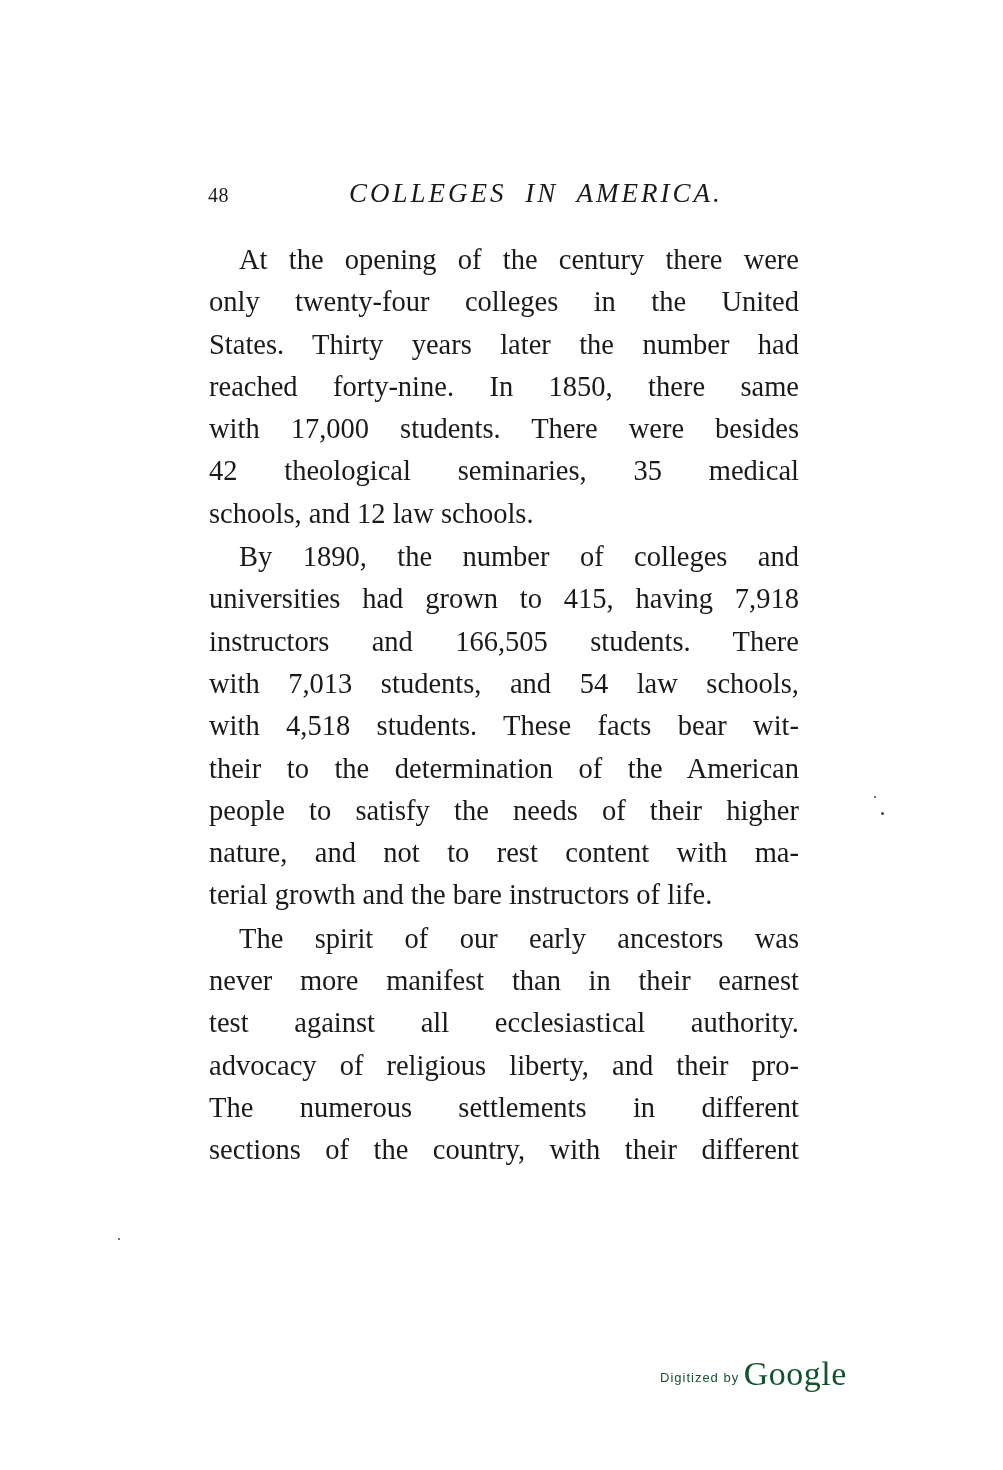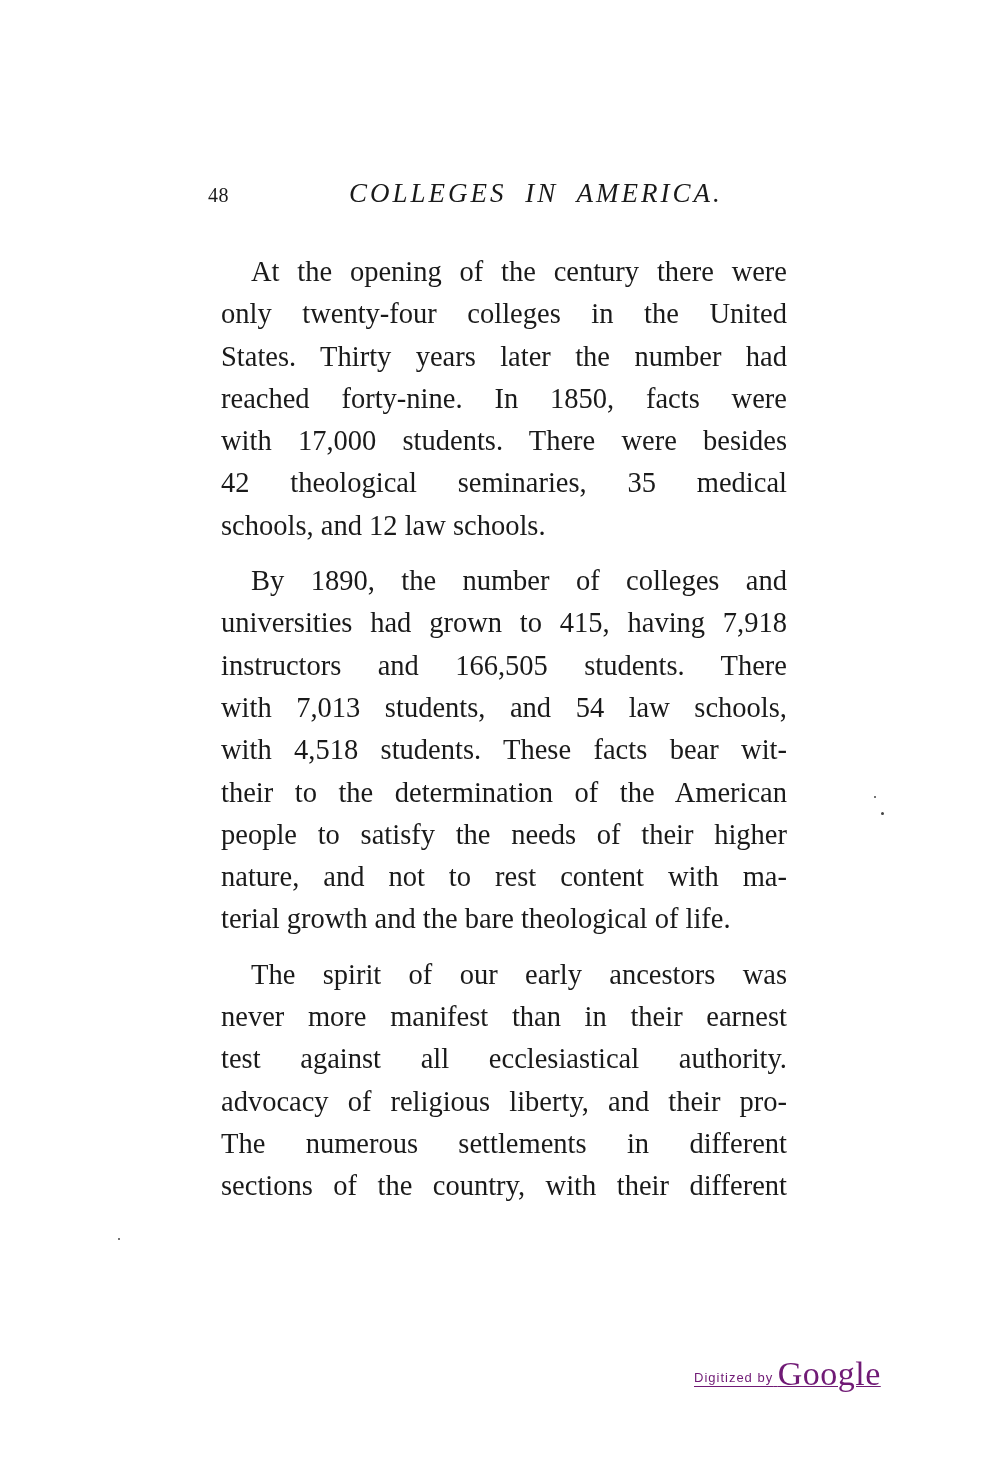--- a/index.html
+++ b/index.html
@@ -53,43 +53,42 @@
       left: 208px;
       width: 592px;
       font-family: "Liberation Serif", "DejaVu Serif", serif;
       font-size: 28.5px;
       line-height: 42.3px;
       text-align: justify;
       text-align-last: justify;
       hyphens: manual;
     }
     .paragraph {
-      margin: 13px;
+      margin: 1px;
       text-indent: 30px;
     }
     .paragraph .line {
       display: block;
       text-align: justify;
       text-align-last: justify;
       text-indent: 0;
     }
     .paragraph .line.first {
       padding-left: 30px;
     }
     .paragraph .line.last {
       text-align-last: left;
     }
     .watermark {
       position: absolute;
-      left: 694px;
+      left: 660px;
       top: 1355px;
-      color: #701a75;
+      color: #14532d;
       font-family: "Liberation Sans", "DejaVu Sans", sans-serif;
       white-space: nowrap;
-      text-decoration: underline;
     }
     .watermark .by {
       font-size: 13px;
       letter-spacing: 1px;
       vertical-align: 3px;
     }
     .watermark .brand {
       font-family: "Liberation Serif", "DejaVu Serif", serif;
       font-size: 34px;
       letter-spacing: 0.5px;
@@ -108,35 +107,35 @@
   <div class="running-head">
     <span class="page-number">48</span>
     <span class="running-title">COLLEGES IN AMERICA.</span>
   </div>
 
   <div class="body-text">
     <p class="paragraph">
       <span class="line first">At the opening of the century there were</span>
       <span class="line">only twenty-four colleges in the United</span>
       <span class="line">States. Thirty years later the number had</span>
-      <span class="line">reached forty-nine. In 1850, facts were</span>
+      <span class="line">reached forty-nine. In 1850, there same</span>
       <span class="line">with 17,000 students. There were besides</span>
       <span class="line">42 theological seminaries, 35 medical</span>
       <span class="line last">schools, and 12 law schools.</span>
     </p>
     <p class="paragraph">
       <span class="line first">By 1890, the number of colleges and</span>
       <span class="line">universities had grown to 415, having 7,918</span>
       <span class="line">instructors and 166,505 students. There</span>
       <span class="line">with 7,013 students, and 54 law schools,</span>
       <span class="line">with 4,518 students. These facts bear wit-</span>
       <span class="line">their to the determination of the American</span>
       <span class="line">people to satisfy the needs of their higher</span>
       <span class="line">nature, and not to rest content with ma-</span>
-      <span class="line last">terial growth and the bare theological of life.</span>
+      <span class="line last">terial growth and the bare instructors of life.</span>
     </p>
     <p class="paragraph">
       <span class="line first">The spirit of our early ancestors was</span>
       <span class="line">never more manifest than in their earnest</span>
       <span class="line">test against all ecclesiastical authority.</span>
       <span class="line">advocacy of religious liberty, and their pro-</span>
       <span class="line">The numerous settlements in different</span>
       <span class="line">sections of the country, with their different</span>
     </p>
   </div>

